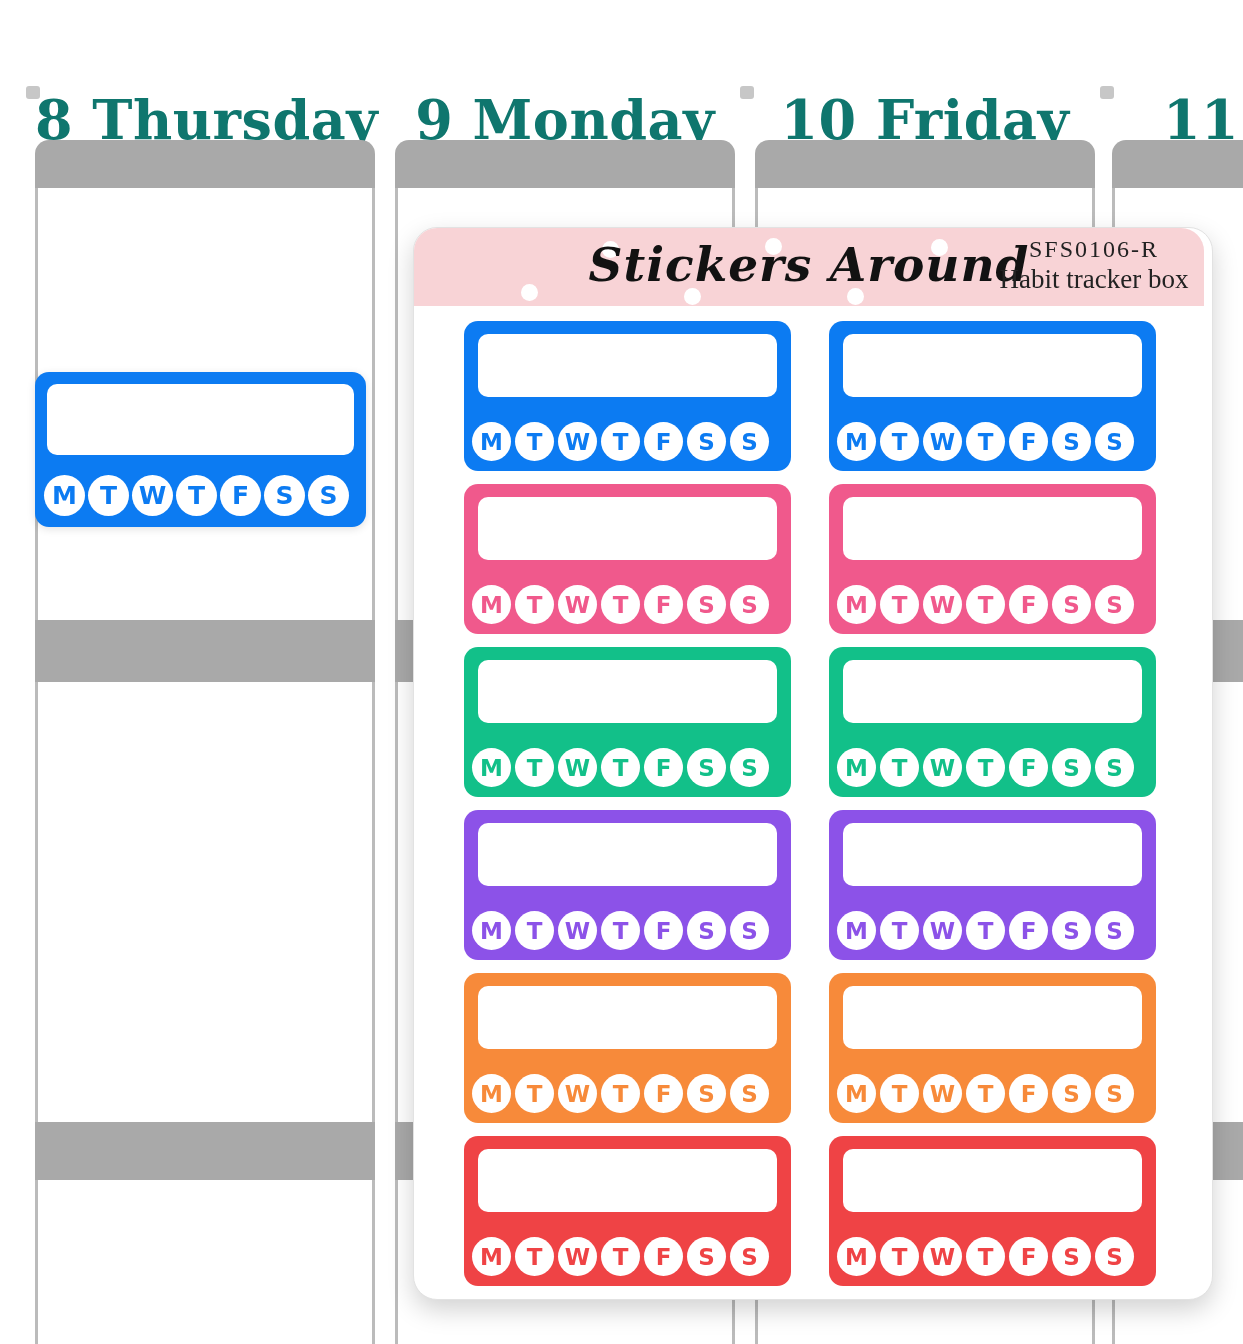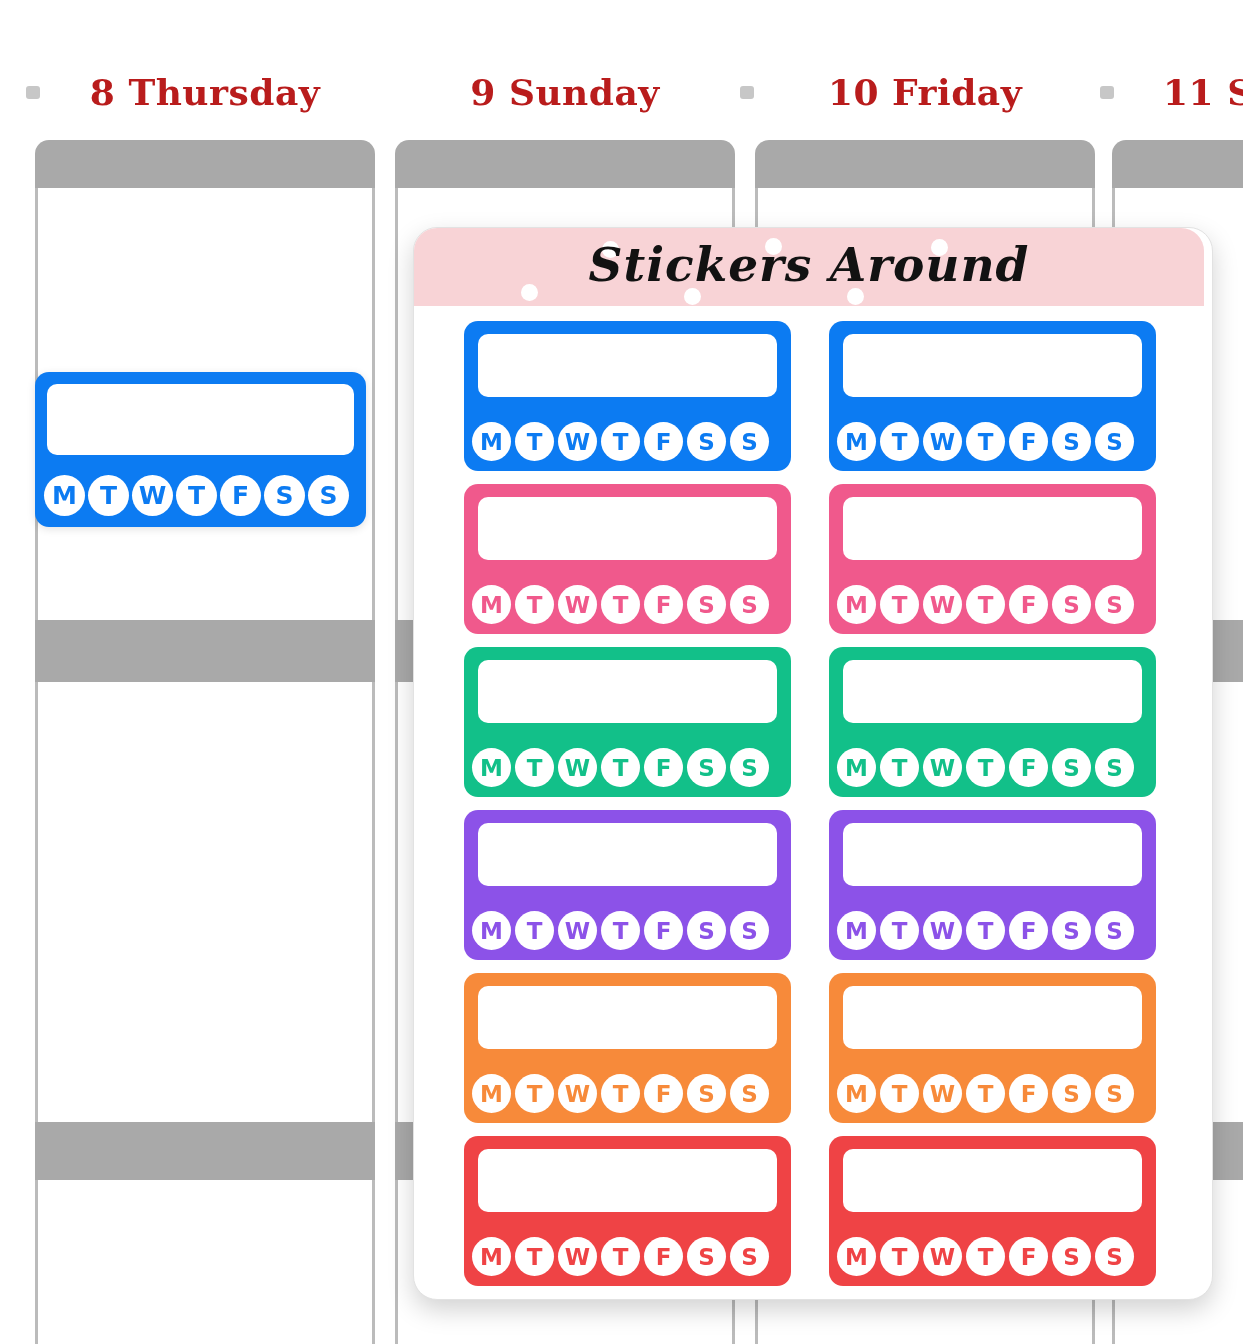--- a/index.html
+++ b/index.html
@@ -4,23 +4,23 @@
 <style>
   * { margin:0; padding:0; box-sizing:border-box; }
   html,body { width:1243px; height:1344px; }
   body {
     position:relative; overflow:hidden; background:#ffffff;
     font-family:"Liberation Sans", sans-serif;
   }
 
   
   .day-header {
-    position:absolute; top:71px; height:52px;
-    font-family:"DejaVu Serif", serif; font-weight:700; font-size:36px;
-    color:#b91c1c; text-align:center; letter-spacing:0.5px; white-space:nowrap;
+    position:absolute; top:88px; height:52px;
+    font-family:"DejaVu Serif", serif; font-weight:700; font-size:54px;
+    color:#0f766e; text-align:center; letter-spacing:0.5px; white-space:nowrap;
   }
   .peg-dot {
     position:absolute; top:86px; width:14px; height:13px;
     background:#c7c7c7; border-radius:3px;
   }
   .day-col { position:absolute; top:140px; width:340px; height:1204px; }
   .col-bar { position:absolute; left:0; right:0; background:#a9a9a9; }
   .col-bar.first { top:0; height:48px; border-radius:14px 14px 0 0; }
   .col-bar.second { top:480px; height:62px; }
   .col-bar.third { top:982px; height:58px; }
@@ -72,21 +72,21 @@
 </head>
 <body>
 
 <div>
 
   <span class="peg-dot" style="left:26px"></span>
   <span class="peg-dot" style="left:740px"></span>
   <span class="peg-dot" style="left:1100px"></span>
 
   <div class="day-header" style="left:35px;  width:340px">8 Thursday</div>
-  <div class="day-header" style="left:395px; width:340px">9 Sunday</div>
+  <div class="day-header" style="left:395px; width:340px">9 Monday</div>
   <div class="day-header" style="left:755px; width:340px">10 Friday</div>
   <div class="day-header" style="left:1163px; text-align:left">11 S</div>
 
   <div class="day-col" style="left:35px">
     <div class="col-bar first"></div>
     <div class="col-box b1"></div>
     <div class="col-bar second"></div>
     <div class="col-box b2"></div>
     <div class="col-bar third"></div>
     <div class="col-box b3"></div>
@@ -135,20 +135,24 @@
 
 <div class="sheet">
   <div class="sheet-header" style="background: rgb(248, 211, 214);">
     <span class="hole" style="left:107px; top:56px"></span>
     <span class="hole" style="left:188px; top:13px"></span>
     <span class="hole" style="left:270px; top:60px"></span>
     <span class="hole" style="left:351px; top:10px"></span>
     <span class="hole" style="left:433px; top:60px"></span>
     <span class="hole" style="left:517px; top:11px"></span>
     <div class="brand">Stickers Around</div>
+    <div class="sku-block">
+      <div class="sku">SFS0106-R</div>
+      <div class="product-name">Habit tracker box</div>
+    </div>
   </div>
   <div class="grid">
       <div class="habit-sticker" style="background: rgb(12, 123, 242);">
         <div class="write-box"></div>
         <div class="day-row">
           <span class="day-circle" style="color: rgb(12, 123, 242);">M</span>
           <span class="day-circle" style="color: rgb(12, 123, 242);">T</span>
           <span class="day-circle" style="color: rgb(12, 123, 242);">W</span>
           <span class="day-circle" style="color: rgb(12, 123, 242);">T</span>
           <span class="day-circle" style="color: rgb(12, 123, 242);">F</span>

